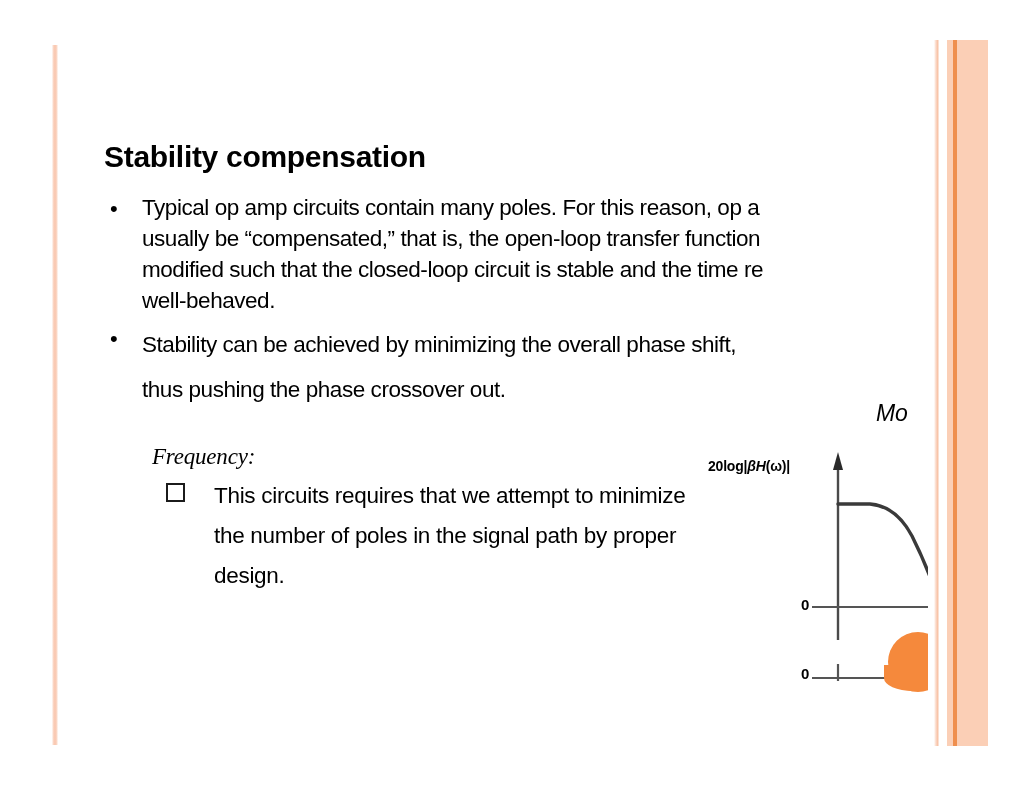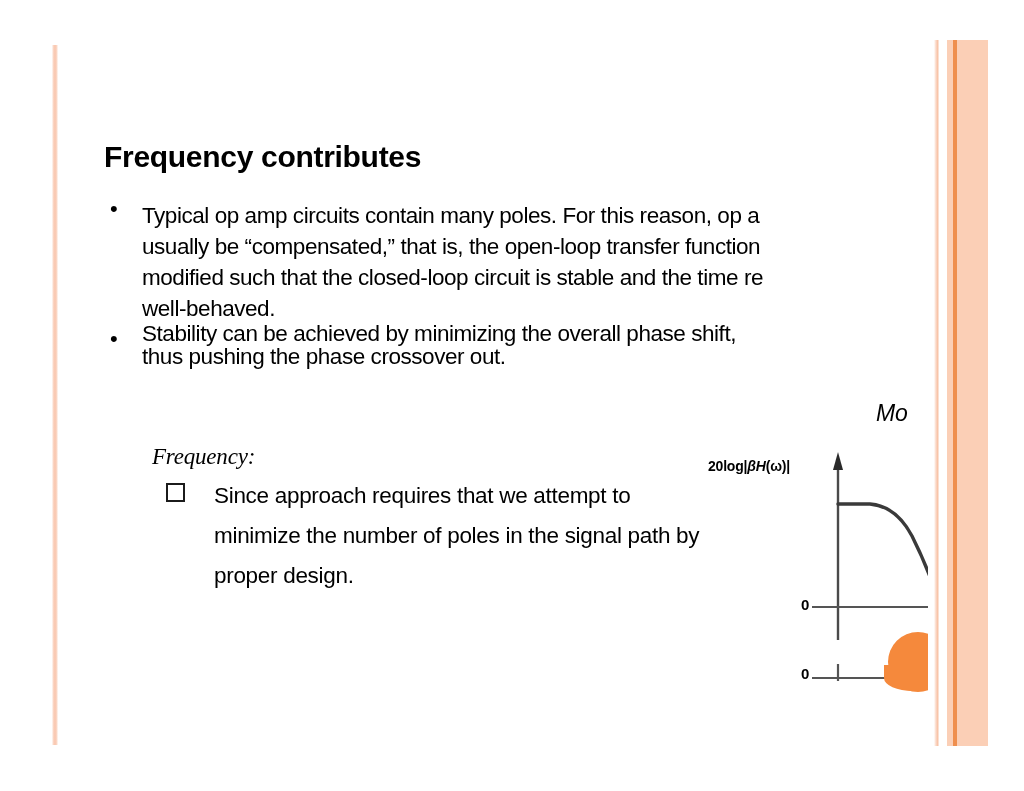--- a/index.html
+++ b/index.html
@@ -91,24 +91,24 @@
     box-sizing: border-box;
   }
   .bullet-text {
     font-size: 22.5px;
     line-height: 31px;
     letter-spacing: -0.45px;
     white-space: pre-wrap;
   }
 
   #bullet-1 { left: 104px; top: 192px; width: 880px; }
-  #bullet-1 .bullet-text { width: 830px; margin-top: 8px; }
+  #bullet-1 .bullet-text { width: 830px; }
 
   #bullet-2 { left: 104px; top: 322px; width: 660px; }
-  #bullet-2 .bullet-text { width: 600px; line-height: 23px; }
+  #bullet-2 .bullet-text { width: 600px; line-height: 45px; }
 
   
   #discussion {
     position: absolute;
     left: 152px;
     top: 444px;
     font-family: "Liberation Serif", serif;
     font-style: italic;
     font-size: 23px;
     letter-spacing: -0.2px;
@@ -209,42 +209,42 @@
     border-radius: 0 0 50% 50%;
   }
 </style>
 </head>
 <body>
 
 <div id="slide">
 
   <div id="body-clip">
 
-    <h1 id="title">Frequency contributes</h1>
+    <h1 id="title">Stability compensation</h1>
 
     <div class="bullet-row" id="bullet-1">
       <span class="bullet-mark">•</span>
       <span class="bullet-text">Typical op amp circuits contain many poles. For this reason, op a
 usually be “compensated,” that is, the open-loop transfer function
 modified such that the closed-loop circuit is stable and the time re
 well-behaved.</span>
     </div>
 
     <div class="bullet-row" id="bullet-2">
       <span class="bullet-mark">•</span>
       <span class="bullet-text">Stability can be achieved by minimizing the overall phase shift, thus pushing the phase crossover out.</span>
     </div>
 
     <div id="discussion">Frequency:</div>
 
     <div class="sub-row" id="sub-1">
       <span class="sub-mark">
         <span class="sub-square"></span>
       </span>
-      <span class="sub-text">Since approach requires that we attempt to minimize the number of poles in the signal path by proper design.</span>
+      <span class="sub-text">This circuits requires that we attempt to minimize the number of poles in the signal path by proper design.</span>
     </div>
 
 
     <div id="side-note">Mo</div>
 
     <div id="figure">
 
       <div id="figure-label">
         <span>20log|</span><span class="ital">β</span><span class="ital">H</span><span>(ω)|</span>
       </div>

